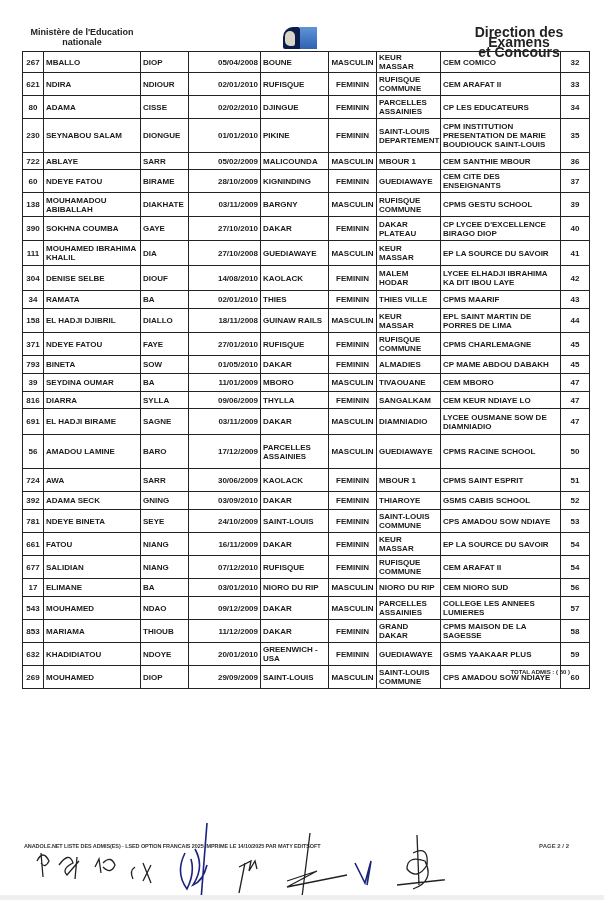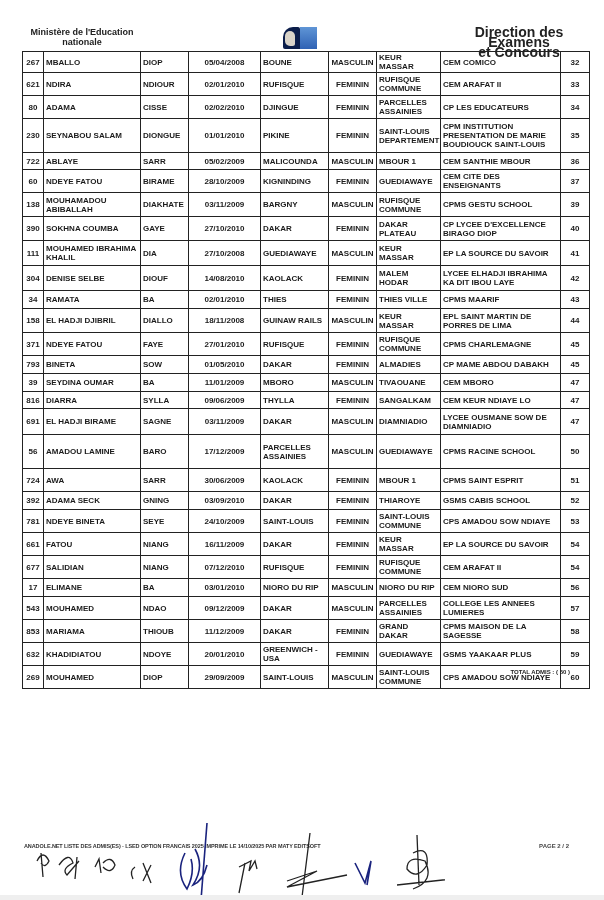--- a/index.html
+++ b/index.html
@@ -30,21 +30,21 @@
   }
   table.results {
     position: absolute; left: 22px; top: 51px; width: 567px;
     border-collapse: collapse; table-layout: fixed;
   }
   table.results td {
     border: 1px solid #222; font-size: 8px; font-weight: bold; color: #1b1b1b;
     padding: 1px 2px; line-height: 9px; vertical-align: middle; overflow: hidden;
   }
   td.c-num { text-align: center; }
-  td.c-date { text-align: center; }
+  td.c-date { text-align: right; }
   td.c-sex { text-align: center; }
   td.c-rank { text-align: center; }
   .total {
     position: absolute; right: 34px; top: 669px; font-size: 6px; font-weight: bold; color: #222;
   }
   .footer {
     position: absolute; left: 24px; top: 843px; font-size: 5.5px; font-weight: bold; color: #333;
     letter-spacing: -0.1px; white-space: nowrap;
   }
   .page-no {

